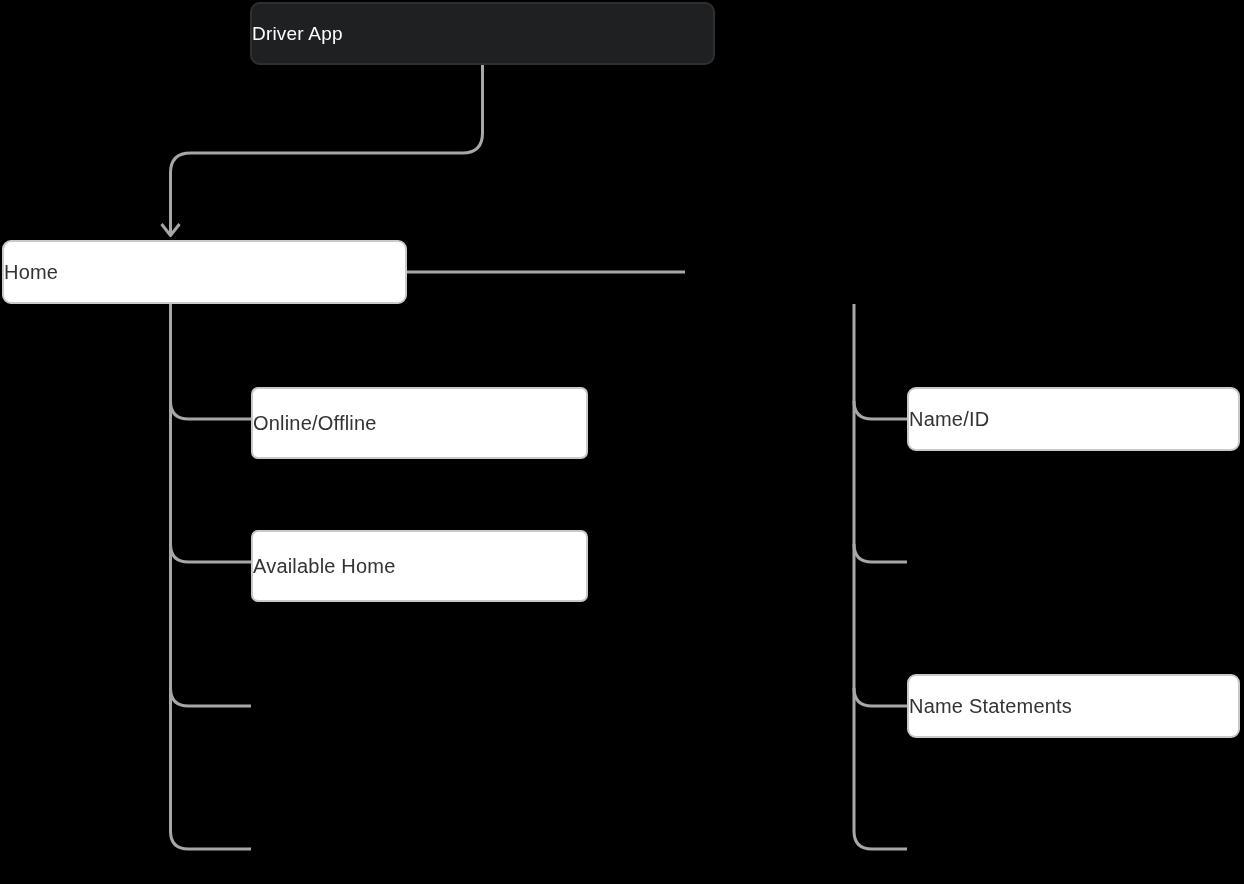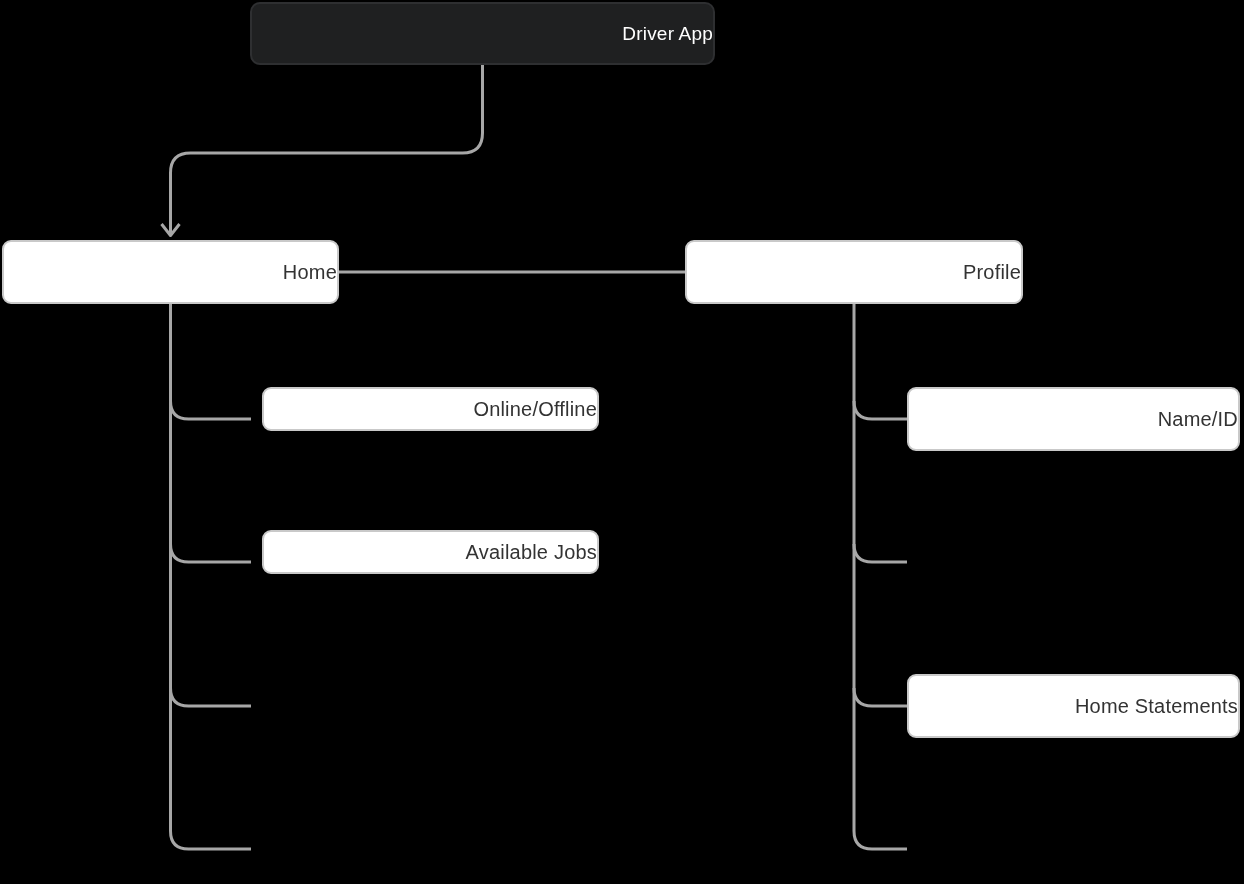--- a/index.html
+++ b/index.html
@@ -17,43 +17,43 @@
     position:relative;
     width:1244px;height:884px;
     background:var(--background);
     overflow:hidden;
     font-family:"Liberation Sans", sans-serif;
   }
   .edges{position:absolute;left:0;top:0;width:1244px;height:884px;}
   .edges path{fill:none;stroke:var(--connector);stroke-width:3;stroke-linecap:butt;stroke-linejoin:round;}
   .node{
     position:absolute;
-    display:flex;align-items:center;justify-content:flex-end;
+    display:flex;align-items:center;justify-content:flex-start;
     box-sizing:border-box;
     background:var(--node-bg);
     border:2.5px solid var(--node-border);
     border-radius:9px;
     color:var(--node-text);
     font-size:20px;
     letter-spacing:0.2px;
   }
   .node .label{pointer-events:none;}
   .node.root{
     background:var(--root-bg);
     border:2px solid var(--root-border);
     border-radius:10px;
     color:var(--root-text);
     font-size:19px;
   }
   
   .n-driver-app{left:250px;top:2px;width:465px;height:63px;}
-  .n-home{left:2px;top:240px;width:337px;height:64px;}
+  .n-home{left:2px;top:240px;width:405px;height:64px;}
   .n-profile{left:685px;top:240px;width:338px;height:64px;}
-  .col-left{left:262px;width:337px;height:44px;}
-  .col-right{left:907px;width:333px;height:64px;padding-left:31px;}
+  .col-left{left:251px;width:337px;height:72px;border-radius:7px;}
+  .col-right{left:907px;width:333px;height:64px;}
   .row-0{top:387px;} .row-1{top:530px;} .row-2{top:674px;} .row-3{top:817px;}
 </style>
 </head>
 <body>
 
 <div class="canvas">
 
   <svg class="edges" viewBox="0 0 1244 884" aria-hidden="true">
 
     <path d="M482.5 65 L482.5 133 Q482.5 153 462.5 153 L190.5 153 Q170.5 153 170.5 173 L170.5 233"></path>
@@ -73,31 +73,28 @@
   </svg>
 
   <div class="node root n-driver-app">
     <span class="label">Driver App</span>
   </div>
 
   <div class="node n-home">
     <span class="label">Home</span>
   </div>
 
-  <div class="node n-profile">
-    <span class="label">Profile</span>
-  </div>
 
   <div class="node col-left row-0">
     <span class="label">Online/Offline</span>
   </div>
   <div class="node col-left row-1">
-    <span class="label">Available Jobs</span>
+    <span class="label">Available Home</span>
   </div>
 
   <div class="node col-right row-0">
     <span class="label">Name/ID</span>
   </div>
   <div class="node col-right row-2">
-    <span class="label">Home Statements</span>
+    <span class="label">Name Statements</span>
   </div>
 
 </div>
 
 </body></html>

